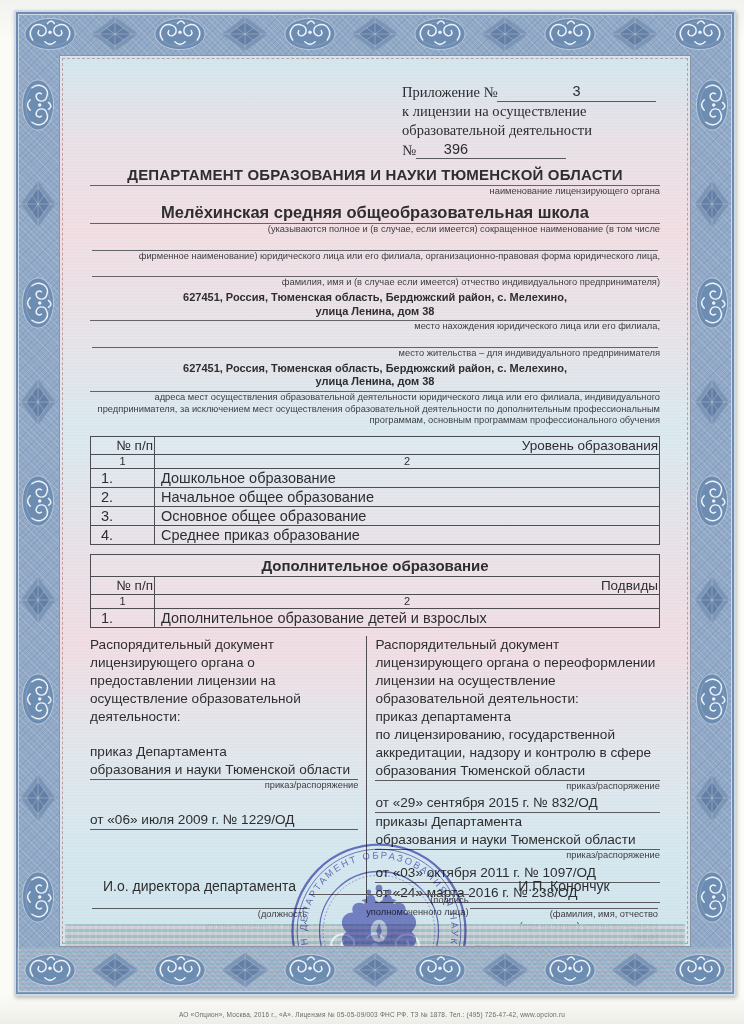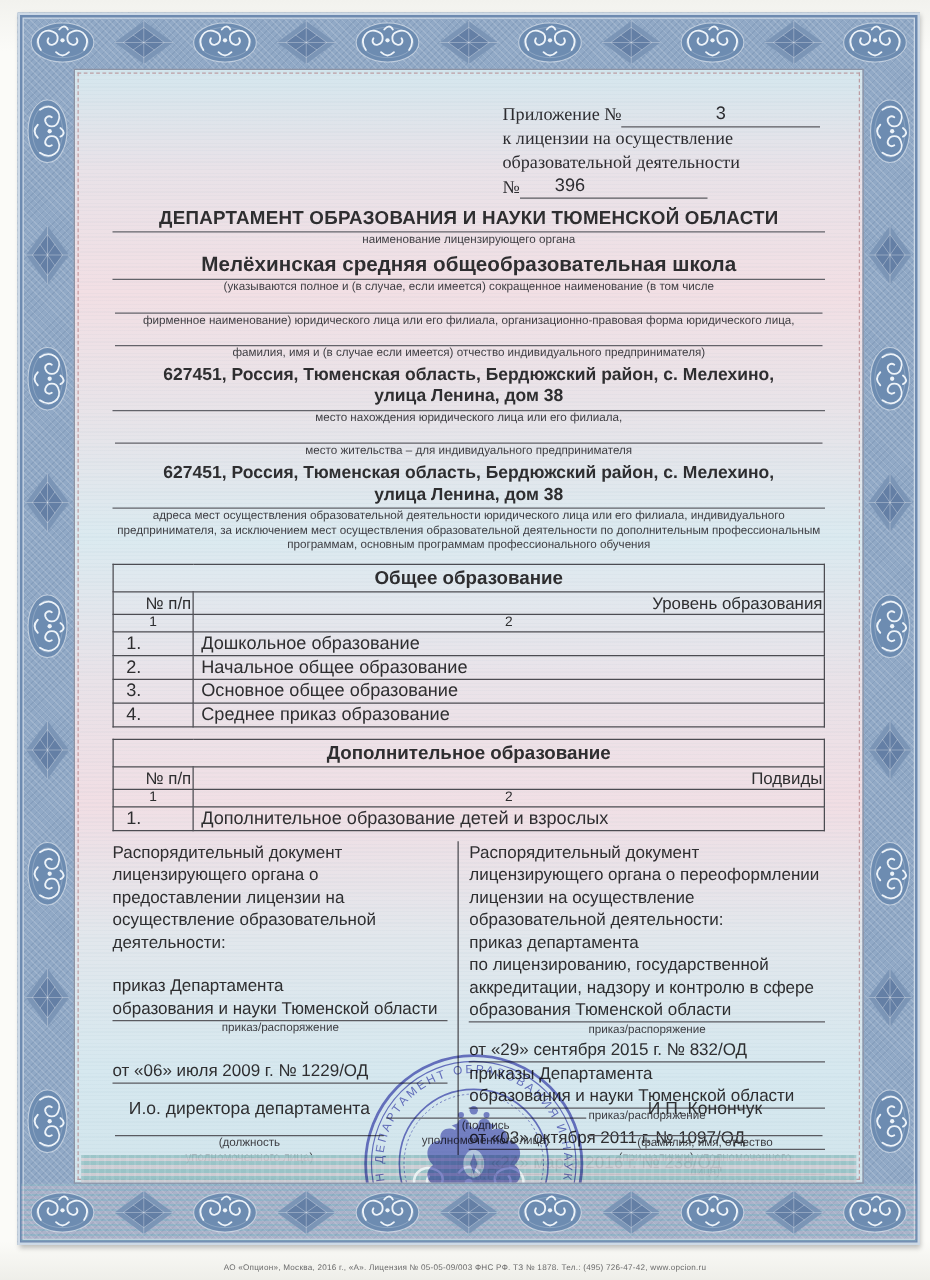--- a/index.html
+++ b/index.html
@@ -29,31 +29,31 @@
     position:absolute; left:45px; top:45px; right:45px; bottom:49px;
     background:
       repeating-linear-gradient(0deg, rgba(110,150,170,.045) 0 1px, transparent 1px 3px),
       linear-gradient(180deg,#d5e7ee 0%, #e9e2e8 9%, #f2dfe4 20%, #e7e4e9 32%, #dbeaf0 42%, #e9e2e8 55%, #f1dee4 66%, #e2e7ec 78%, #d6e8ef 90%, #d2e5ec 100%);
     border:1px solid #8d93a4;
     outline:1px dashed rgba(168,100,104,.55); outline-offset:-4px;
     overflow:hidden;
     color:#2e2e30;
   }
   .content { position:relative; width:100%; height:100%; padding:0 30px; font-size:14px; }
-  .cap { text-align:center; font-size:9.3px; color:#3d3d42; line-height:1.25; }
+  .cap { text-align:right; font-size:9.3px; color:#3d3d42; line-height:1.25; }
 
   
   .appendix { width:254px; margin:26px 4px 0 auto; font-family:"Liberation Serif", serif; font-size:14.5px; line-height:1.3; color:#2c2c30; }
   .appendix .row { display:flex; align-items:flex-end; white-space:nowrap; }
   .fill { border-bottom:1px solid #5a5a60; text-align:center; font-family:"Liberation Sans", sans-serif; }
 
   .dep-title { margin-top:7px; font-size:15px; font-weight:bold; text-align:center; letter-spacing:.2px; border-bottom:1px solid #63636a; padding-bottom:2px; }
   .org-name { margin-top:5px; font-size:16.5px; font-weight:bold; text-align:center; border-bottom:1px solid #63636a; padding-bottom:1px; }
   .ruled { height:15px; border-bottom:1px solid #63636a; margin:0 2px; }
-  .addr { margin-top:2px; font-size:14px; font-weight:bold; text-align:center; line-height:1.25; border-bottom:1px solid #63636a; padding-bottom:2px; }
+  .addr { margin-top:2px; font-size:11px; font-weight:bold; text-align:center; line-height:1.25; border-bottom:1px solid #63636a; padding-bottom:2px; }
 
   
   table { width:100%; border-collapse:collapse; margin-top:9px; background:rgba(255,255,255,.06); }
   th, td { border:1px solid #4c4c52; padding:1px 6px; font-weight:normal; font-size:14.5px; text-align:left; }
   .t-title { text-align:center; font-weight:bold; font-size:15px; padding:2px; }
   .t-colhead { text-align:right; font-size:13.5px; padding:1px; }
   .t-idx { text-align:center; font-size:11px; padding:0; line-height:1.2; }
   .t-num { width:64px; text-align:left; padding-left:10px; }
 
   
@@ -288,23 +288,20 @@
         <div class="addr">
           <div>627451, Россия, Тюменская область, Бердюжский район, с. Мелехино,</div>
           <div>улица Ленина, дом 38</div>
         </div>
         <div class="cap">адреса мест осуществления образовательной деятельности юридического лица или его филиала, индивидуального</div>
         <div class="cap">предпринимателя, за исключением мест осуществления образовательной деятельности по дополнительным профессиональным</div>
         <div class="cap">программам, основным программам профессионального обучения</div>
 
         <table>
           <tbody>
-              <tr>
-                <th colspan="2" class="t-title">Общее образование</th>
-              </tr>
           <tr>
             <td class="t-colhead">№ п/п</td>
             <td class="t-colhead">Уровень образования</td>
           </tr>
           <tr>
             <td class="t-idx">1</td>
             <td class="t-idx">2</td>
           </tr>
           <tr>
             <td class="t-num">1.</td>

